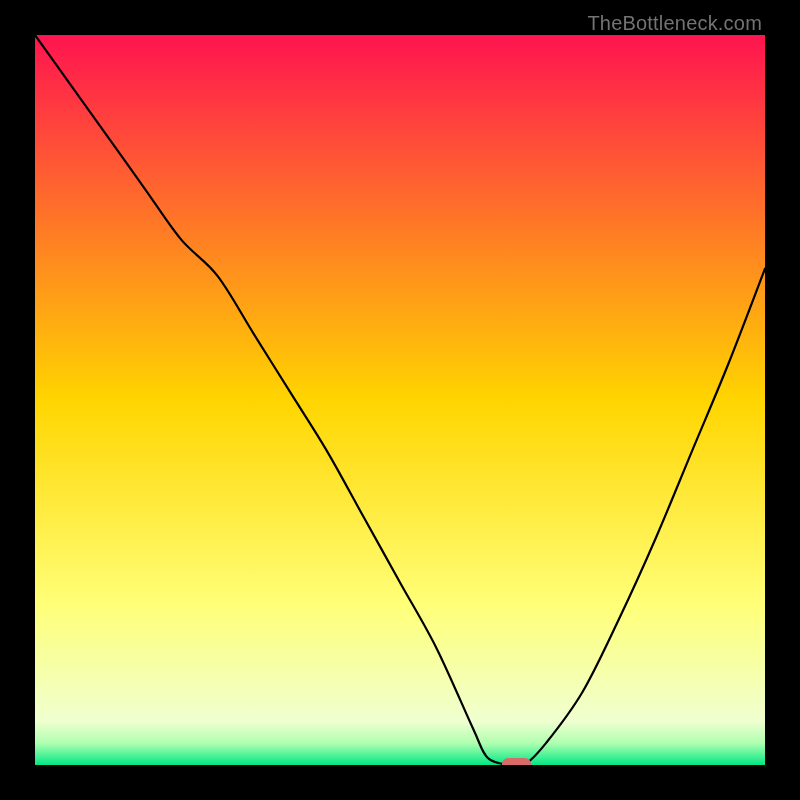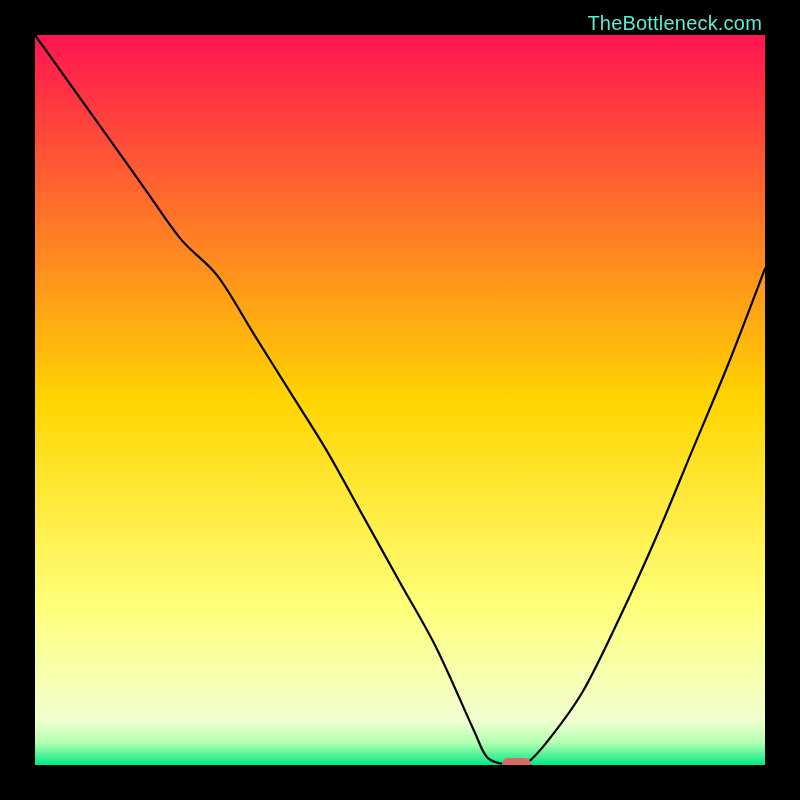--- a/index.html
+++ b/index.html
@@ -37,21 +37,21 @@
     position: absolute;
     background: #d86a6a;
     border-radius: 6px;
   }
   .watermark {
     position: absolute;
     top: 12px;
     right: 38px;
     font-family: Arial, Helvetica, sans-serif;
     font-size: 20px;
-    color: #5eead4;
+    color: #737373;
     font-weight: 500;
     letter-spacing: 0.2px;
   }
 </style>
 </head>
 <body>
 
 <div class="chart-container">
 
   <div class="plot-area">

